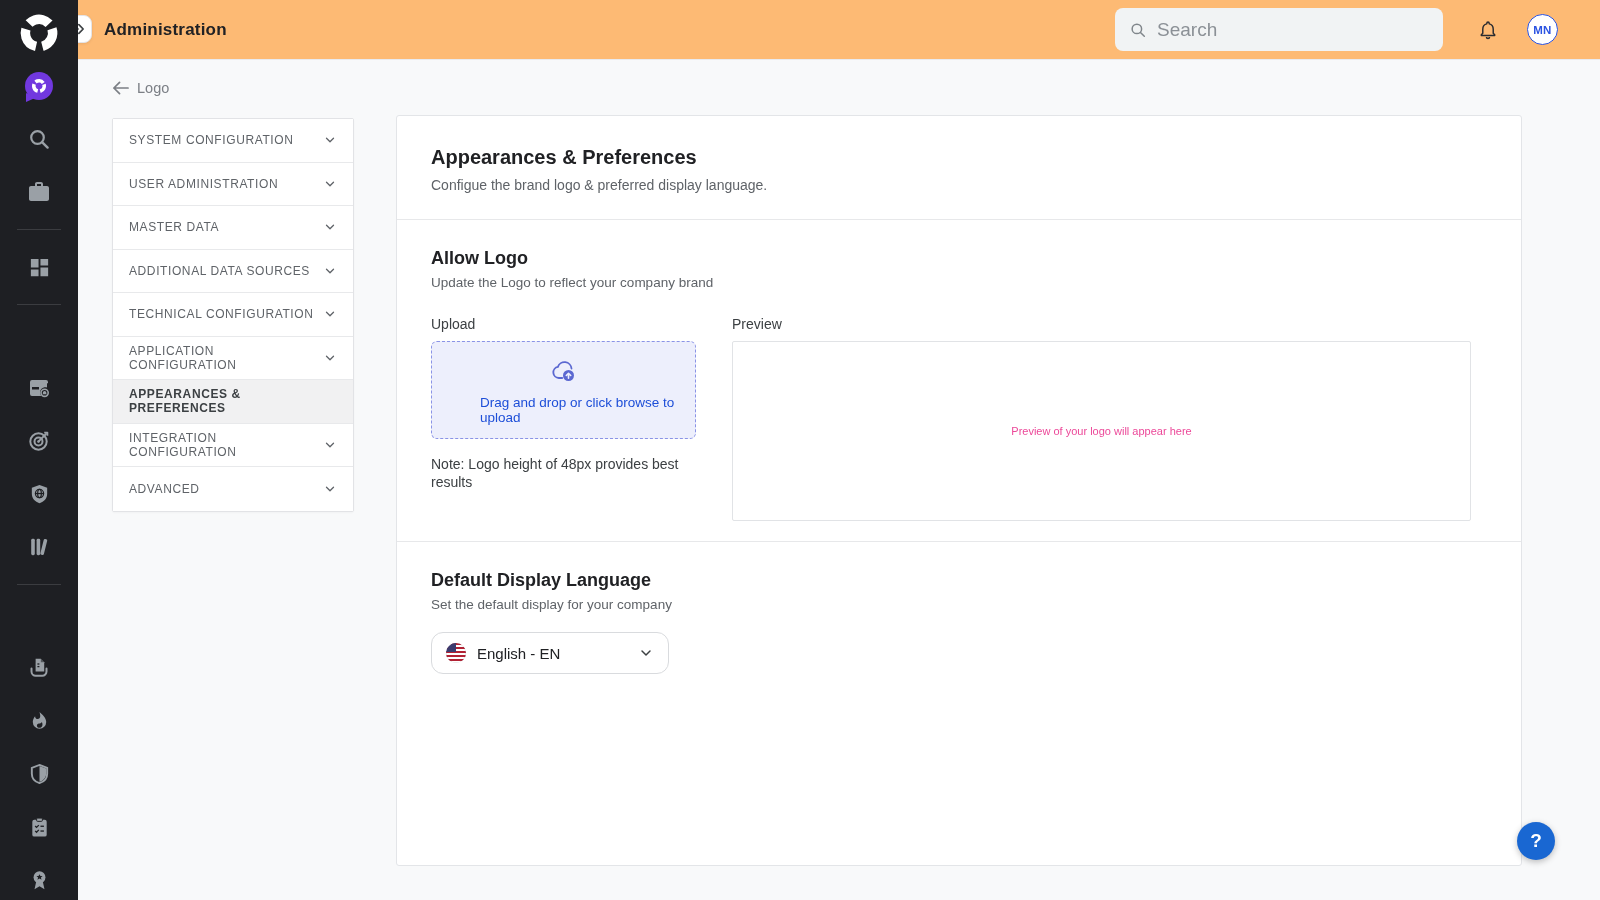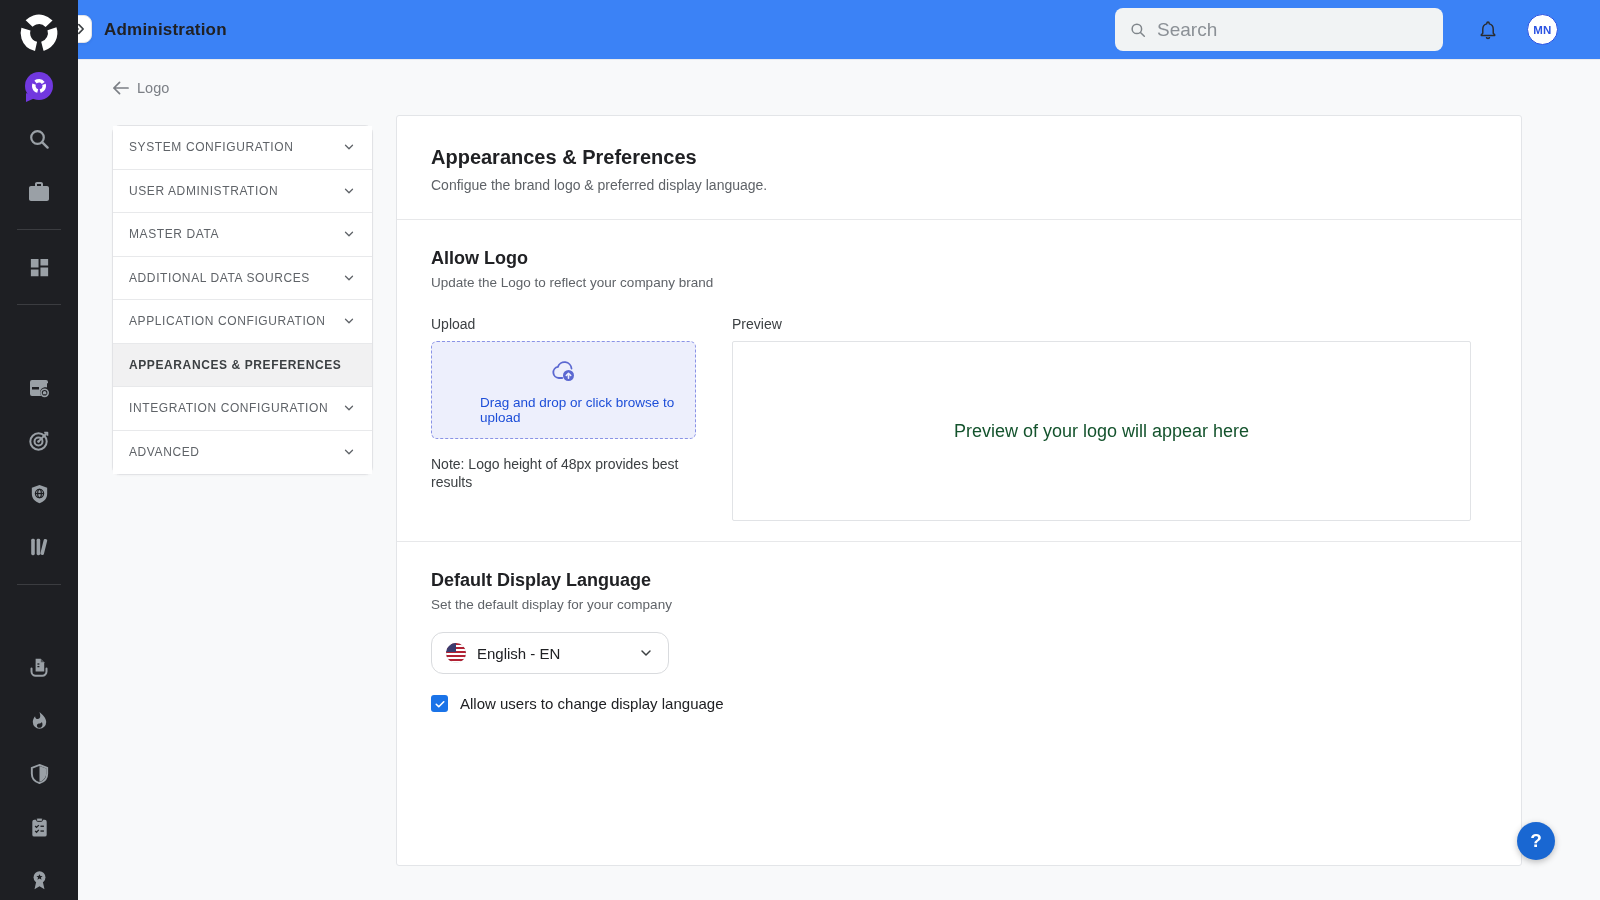--- a/index.html
+++ b/index.html
@@ -29,21 +29,21 @@
   }
   .assistant-bubble::after {
     content:""; position:absolute; left:1px; bottom:-2px;
     width:9px; height:9px; background:#7138df;
     clip-path:polygon(0 100%, 0 0, 100% 55%);
   }
   .rail-divider { width:44px; height:1px; background:#3b3c40; margin:2px 0 19px 0; }
   .rail-gap { height:46px; }
   
   .topbar {
-    position:absolute; left:78px; right:0; top:0; height:60px; background:#3b82f6;
+    position:absolute; left:78px; right:0; top:0; height:60px; background:#fdba74;
     border-bottom:1px solid #e9eaee; display:flex; align-items:center; z-index:4;
   }
   .collapse-btn {
     position:absolute; left:-14px; top:15px; width:28px; height:28px;
     background:#fff; border:1px solid #e3e4e8; border-radius:8px;
     display:flex; align-items:center; justify-content:center;
     box-shadow:0 1px 3px rgba(0,0,0,.08); cursor:pointer; color:#3c4043;
   }
   .topbar-title { margin-left:26px; font-size:17px; font-weight:700; letter-spacing:.2px; color:#202124; }
   .topbar-right { margin-left:auto; display:flex; align-items:center; margin-right:42px; }
@@ -65,22 +65,22 @@
   }
   
   .content { position:absolute; left:78px; right:0; top:60px; bottom:0; background:#f8f9fa; }
   .back-link {
     position:absolute; left:34px; top:20px; display:flex; align-items:center;
     color:#7b7f85; font-size:14.5px; cursor:pointer;
   }
   .back-link svg { margin-right:8px; }
   
   .accordion {
-    position:absolute; left:34px; top:65px; width:261px; background:#fff;
-    border:1px solid #e2e3e6; border-radius:8px; box-shadow:0 1px 2px rgba(0,0,0,.03);
+    position:absolute; left:34px; top:58px; width:242px; background:#fff;
+    border:1px solid #e2e3e6; border-radius:2px; box-shadow:0 1px 2px rgba(0,0,0,.03);
   }
   .acc-item {
     height:43.5px; display:flex; align-items:center; justify-content:space-between;
     padding:0 16px; border-bottom:1px solid #e8e9eb; cursor:pointer; background:#fff;
   }
   .acc-item:last-child { border-bottom:none; }
   .acc-label {
     font-size:12px; font-weight:500; color:#5f6368; letter-spacing:.6px; text-transform:uppercase;
   }
   .acc-item.selected { background:#f1f1f2; }
@@ -105,21 +105,21 @@
     height:98px; border:1.5px dashed #8a93e6; border-radius:6px; background:#edeffc;
     display:flex; flex-direction:column; align-items:center; justify-content:center;
     cursor:pointer; padding-top:4px;
   }
   .upload-box .hint { font-size:13.5px; color:#1d4ed8; margin-top:12px;margin-left:48px; }
   .upload-note { font-size:14px; color:#3c4043; margin-top:16px; line-height:1.3; width:255px; }
   .preview-box {
     height:180px; border:1px solid #e1e3e6; border-radius:2px; background:#fff;
     display:flex; align-items:center; justify-content:center;
   }
-  .preview-box .ph { font-size:18px; color:#14532d; }
+  .preview-box .ph { font-size:11px; color:#ec4899; }
   .hr { border-top:1px solid #e7e8ea; }
   .lang-select {
     margin-top:20px; width:238px; height:42px; border:1px solid #d9dbde; border-radius:12px;
     background:#fff; display:flex; align-items:center; padding:0 14px; cursor:pointer;
   }
   .lang-select .lang-text { font-size:15px; color:#202124; margin-left:11px; }
   .lang-select .sel-chevron { margin-left:auto; display:flex; color:#3c4043; }
   .flag {
     width:20px; height:20px; border-radius:50%; overflow:hidden; position:relative; flex:none;
     background:repeating-linear-gradient(180deg,#b22234 0 2px,#fff 2px 4px);
@@ -325,20 +325,28 @@
     <div class="acc-item">
       <span class="acc-label">MASTER DATA</span>
       <span class="acc-chevron">
           <svg width="14" height="14" viewBox="0 0 24 24">
             <path d="M6 9l6 6 6-6" fill="none" stroke="currentColor" stroke-width="2.2" stroke-linecap="round" stroke-linejoin="round"></path>
           </svg>
         </span>
     </div>
     <div class="acc-item">
       <span class="acc-label">ADDITIONAL DATA SOURCES</span>
+      <span class="acc-chevron">
+          <svg width="14" height="14" viewBox="0 0 24 24">
+            <path d="M6 9l6 6 6-6" fill="none" stroke="currentColor" stroke-width="2.2" stroke-linecap="round" stroke-linejoin="round"></path>
+          </svg>
+        </span>
+    </div>
+    <div class="acc-item">
+      <span class="acc-label">TECHNICAL CONFIGURATION</span>
       <span class="acc-chevron">
           <svg width="14" height="14" viewBox="0 0 24 24">
             <path d="M6 9l6 6 6-6" fill="none" stroke="currentColor" stroke-width="2.2" stroke-linecap="round" stroke-linejoin="round"></path>
           </svg>
         </span>
     </div>
     <div class="acc-item">
       <span class="acc-label">APPLICATION CONFIGURATION</span>
       <span class="acc-chevron">
           <svg width="14" height="14" viewBox="0 0 24 24">
@@ -409,25 +417,17 @@
       <div class="lang-select">
         <span class="flag"></span>
         <span class="lang-text">English - EN</span>
         <span class="sel-chevron">
           <svg width="16" height="16" viewBox="0 0 24 24">
               <path d="M6 9l6 6 6-6" fill="none" stroke="currentColor" stroke-width="2.2" stroke-linecap="round" stroke-linejoin="round"></path>
             </svg>
         </span>
       </div>
 
-      <div class="check-row">
-        <span class="checkbox">
-          <svg width="12" height="12" viewBox="0 0 24 24">
-              <path d="M4.5 12.5l5 5 10-10" fill="none" stroke="#fff" stroke-width="3.2" stroke-linecap="round" stroke-linejoin="round"></path>
-            </svg>
-        </span>
-        <span class="check-label">Allow users to change display language</span>
-      </div>
     </div>
   </div>
 </div>
 
 <div class="help-fab">?</div>
 
 </body></html>

